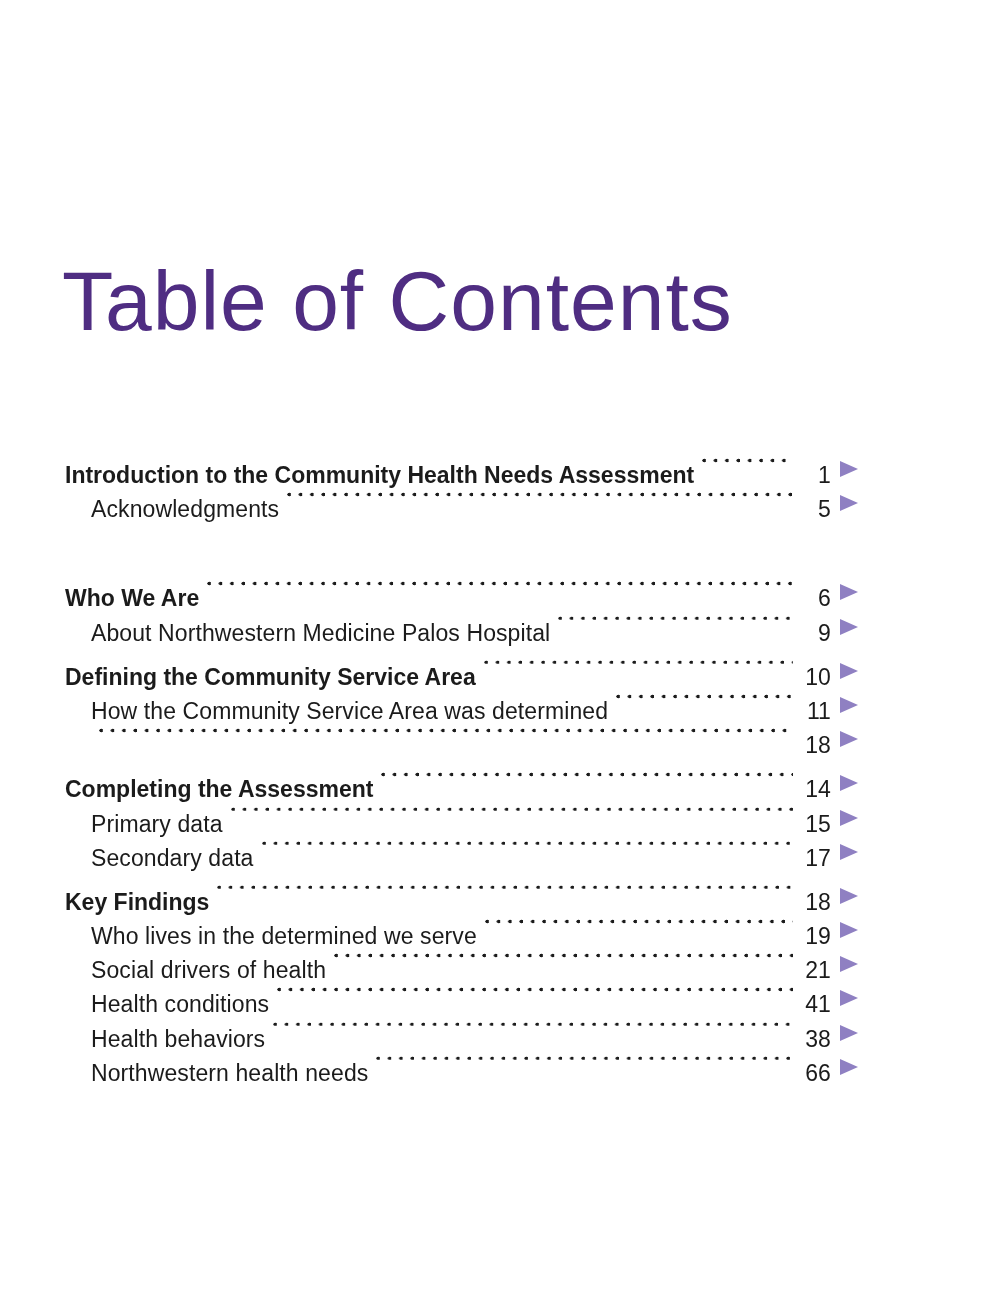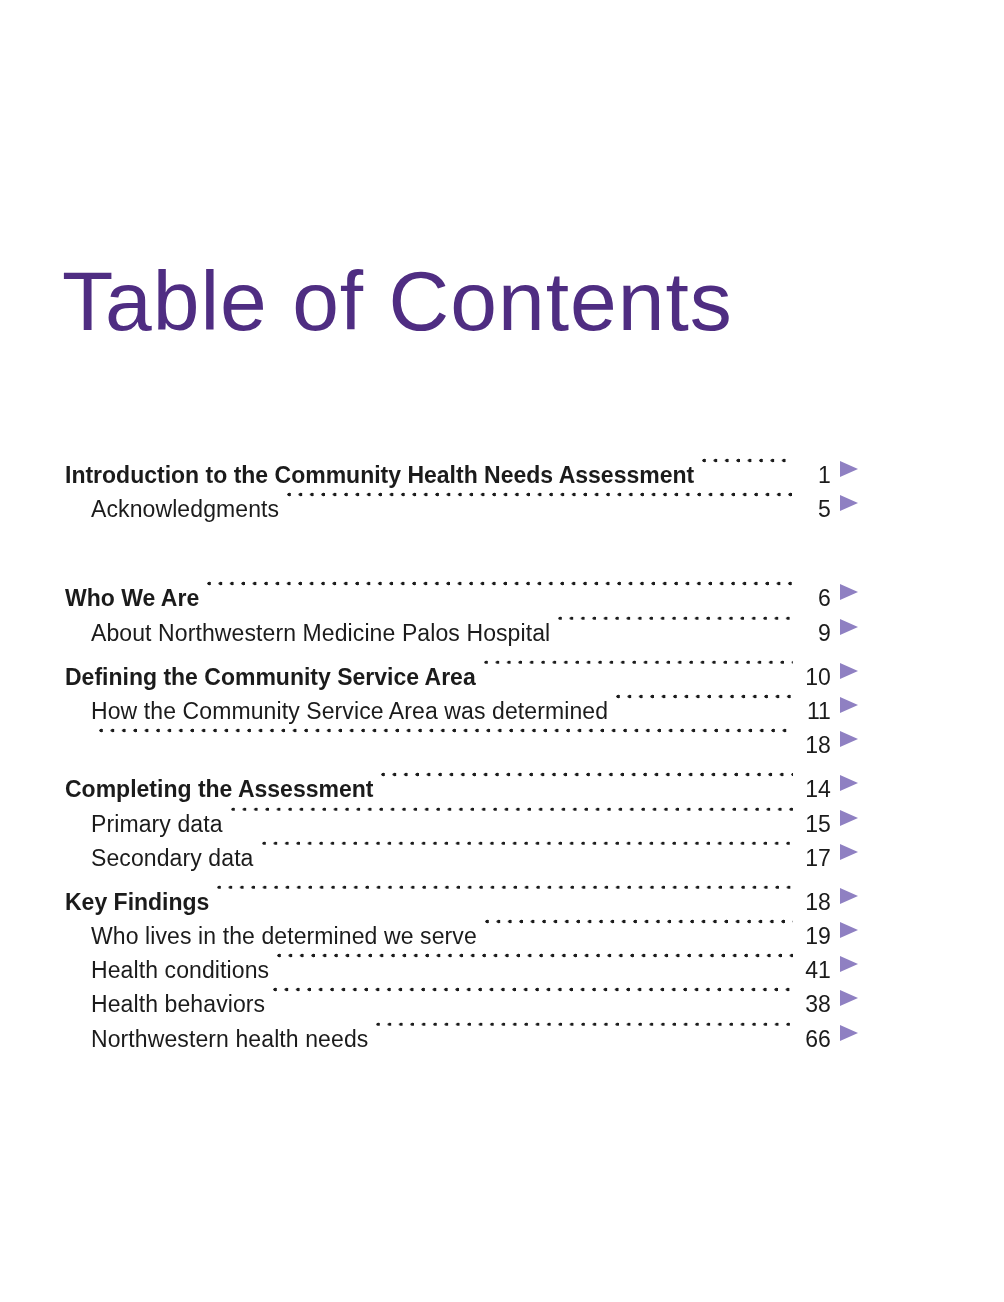--- a/index.html
+++ b/index.html
@@ -158,20 +158,26 @@
         <span class="pagenum">18</span>
         <span class="arrow"></span>
       </div>
       <div class="toc-row indent">
         <span class="label">Who lives in the determined we serve</span>
         <span class="leader"></span>
         <span class="pagenum">19</span>
         <span class="arrow"></span>
       </div>
       <div class="toc-row indent">
+        <span class="label">Social drivers of health</span>
+        <span class="leader"></span>
+        <span class="pagenum">21</span>
+        <span class="arrow"></span>
+      </div>
+      <div class="toc-row indent">
         <span class="label">Health conditions</span>
         <span class="leader"></span>
         <span class="pagenum">41</span>
         <span class="arrow"></span>
       </div>
       <div class="toc-row indent">
         <span class="label">Health behaviors</span>
         <span class="leader"></span>
         <span class="pagenum">38</span>
         <span class="arrow"></span>

